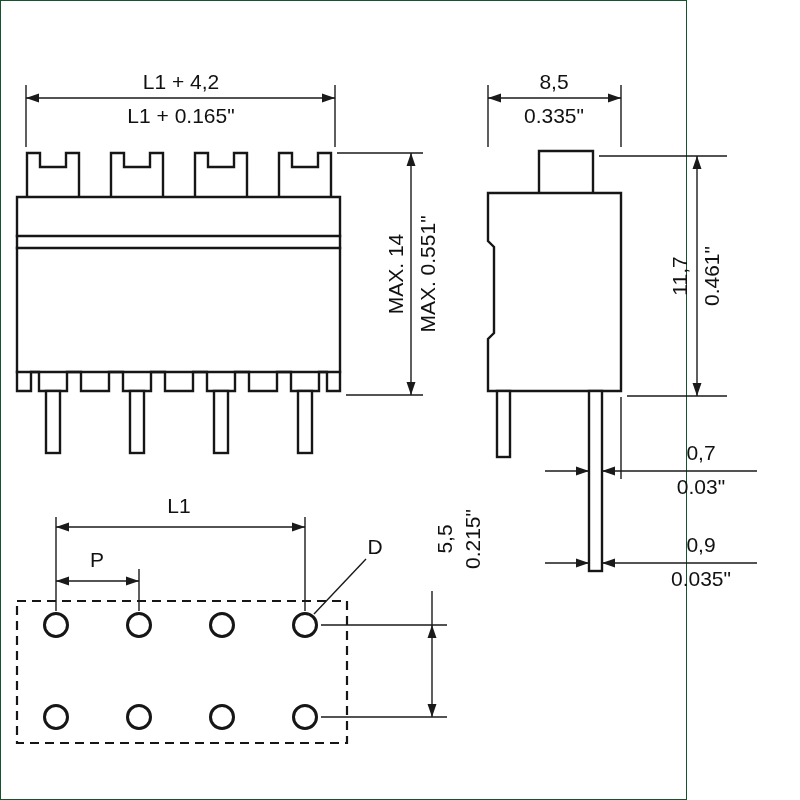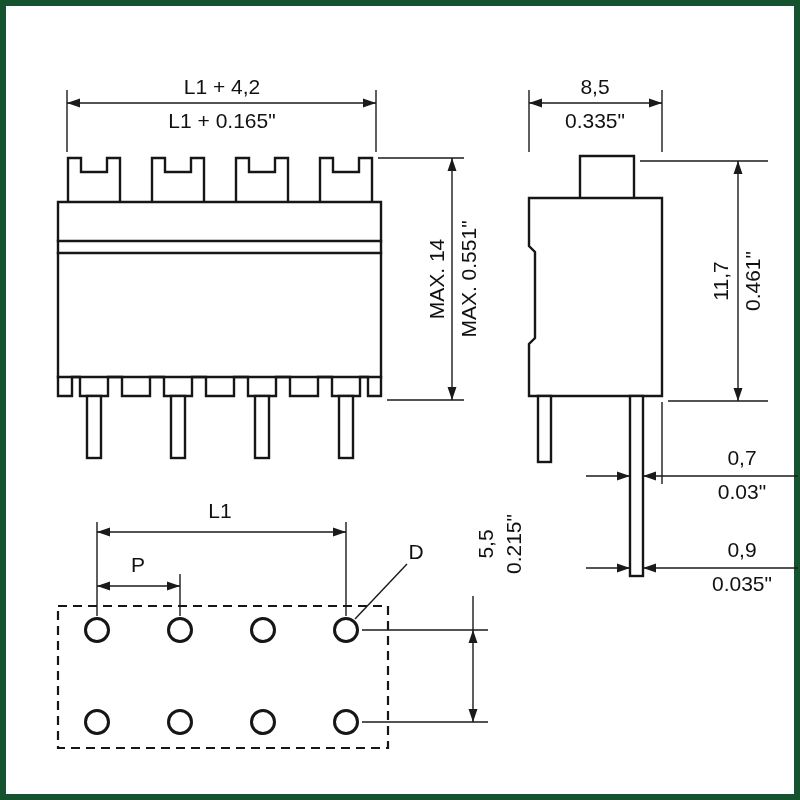--- a/index.html
+++ b/index.html
@@ -1,23 +1,22 @@
 <!DOCTYPE html>
 <html><head>
 <meta charset="utf-8">
 <style>
   html,body{margin:0;padding:0;background:#fff;}
   .canvas{
     position:relative;
-    width:800px;height:800px;
+    width:687px;height:800px;
     background:#ffffff;
-    border:6px solid #14532d;
+    border:1px solid #14532d;
     box-sizing:border-box;
     font-family:"Liberation Sans", sans-serif;
-    padding-left:36px;
   }
   svg{display:block;}
   .obj{stroke:#161616;stroke-width:2.4;fill:#ffffff;stroke-linejoin:miter;stroke-linecap:square;}
   .objline{stroke:#161616;stroke-width:2.4;fill:none;stroke-linecap:square;}
   .dashed{stroke:#161616;stroke-width:2.2;fill:none;stroke-dasharray:9 6;}
   .hole{stroke:#161616;stroke-width:3;fill:#ffffff;}
   .thin{stroke:#1a1a1a;stroke-width:1.4;fill:none;stroke-linecap:butt;}
   .arr{fill:#1a1a1a;stroke:none;}
   .lbl{font-family:"Liberation Sans", sans-serif;font-size:21px;fill:#111111;}
 </style>

